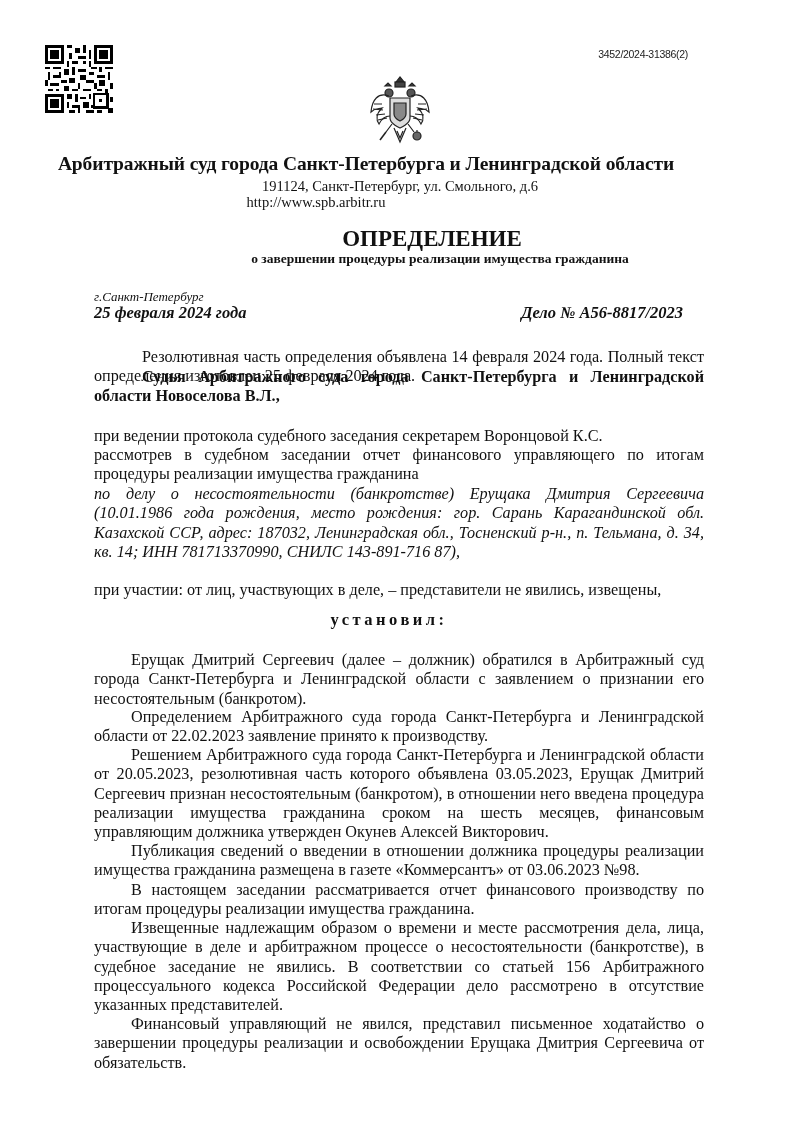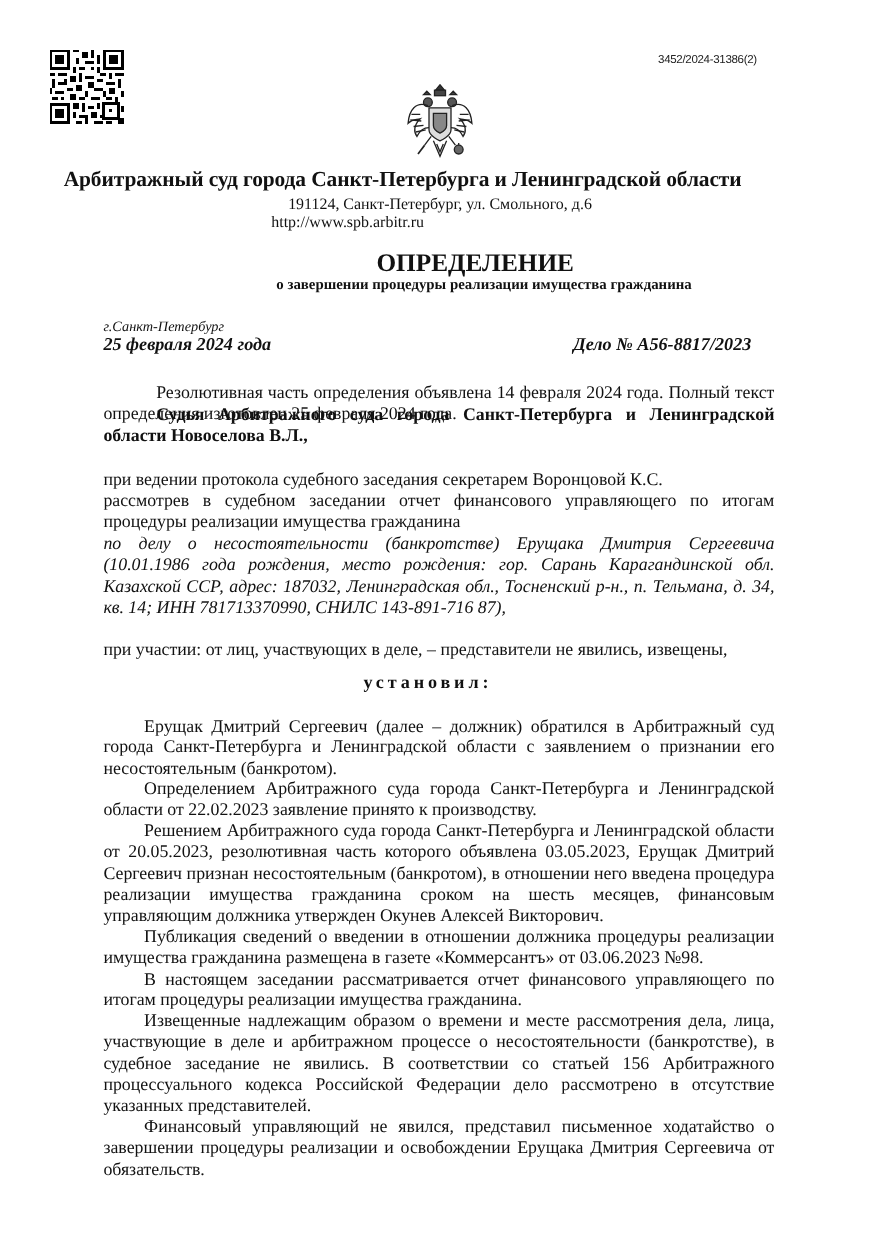--- a/index.html
+++ b/index.html
@@ -174,15 +174,15 @@
 <div class="para" style="top:446px;">рассмотрев в судебном заседании отчет финансового управляющего по итогам процедуры реализации имущества гражданина</div>
 <div class="para" style="top:485px;font-style:italic;">по делу о несостоятельности (банкротстве) Ерущака Дмитрия Сергеевича (10.01.1986 года рождения, место рождения: гор. Сарань Карагандинской обл. Казахской ССР, адрес: 187032, Ленинградская обл., Тосненский р-н., п. Тельмана, д. 34, кв. 14; ИНН 781713370990, СНИЛС 143-891-716 87),</div>
 <div class="para" style="top:581px;">при участии: от лиц, участвующих в деле, – представители не явились, извещены,</div>
 
 <div class="abs established">установил:</div>
 
 <div class="para indent-sm" style="top:651px;">Ерущак Дмитрий Сергеевич (далее – должник) обратился в Арбитражный суд города Санкт-Петербурга и Ленинградской области с заявлением о признании его несостоятельным (банкротом).</div>
 <div class="para indent-sm" style="top:708px;">Определением Арбитражного суда города Санкт-Петербурга и Ленинградской области от 22.02.2023 заявление принято к производству.</div>
 <div class="para indent-sm" style="top:746px;">Решением Арбитражного суда города Санкт-Петербурга и Ленинградской области от 20.05.2023, резолютивная часть которого объявлена 03.05.2023, Ерущак Дмитрий Сергеевич признан несостоятельным (банкротом), в отношении него введена процедура реализации имущества гражданина сроком на шесть месяцев, финансовым управляющим должника утвержден Окунев Алексей Викторович.</div>
 <div class="para indent-sm" style="top:842px;">Публикация сведений о введении в отношении должника процедуры реализации имущества гражданина размещена в газете «Коммерсантъ» от 03.06.2023 №98.</div>
-<div class="para indent-sm" style="top:881px;">В настоящем заседании рассматривается отчет финансового управляющего по итогам процедуры реализации имущества гражданина.</div>
+<div class="para indent-sm" style="top:881px;">В настоящем заседании рассматривается отчет финансового производству по итогам процедуры реализации имущества гражданина.</div>
 <div class="para indent-sm" style="top:919px;">Извещенные надлежащим образом о времени и месте рассмотрения дела, лица, участвующие в деле и арбитражном процессе о несостоятельности (банкротстве), в судебное заседание не явились. В соответствии со статьей 156 Арбитражного процессуального кодекса Российской Федерации дело рассмотрено в отсутствие указанных представителей.</div>
 <div class="para indent-sm" style="top:1015px;">Финансовый управляющий не явился, представил письменное ходатайство о завершении процедуры реализации и освобождении Ерущака Дмитрия Сергеевича от обязательств.</div>
 
 </body></html>

